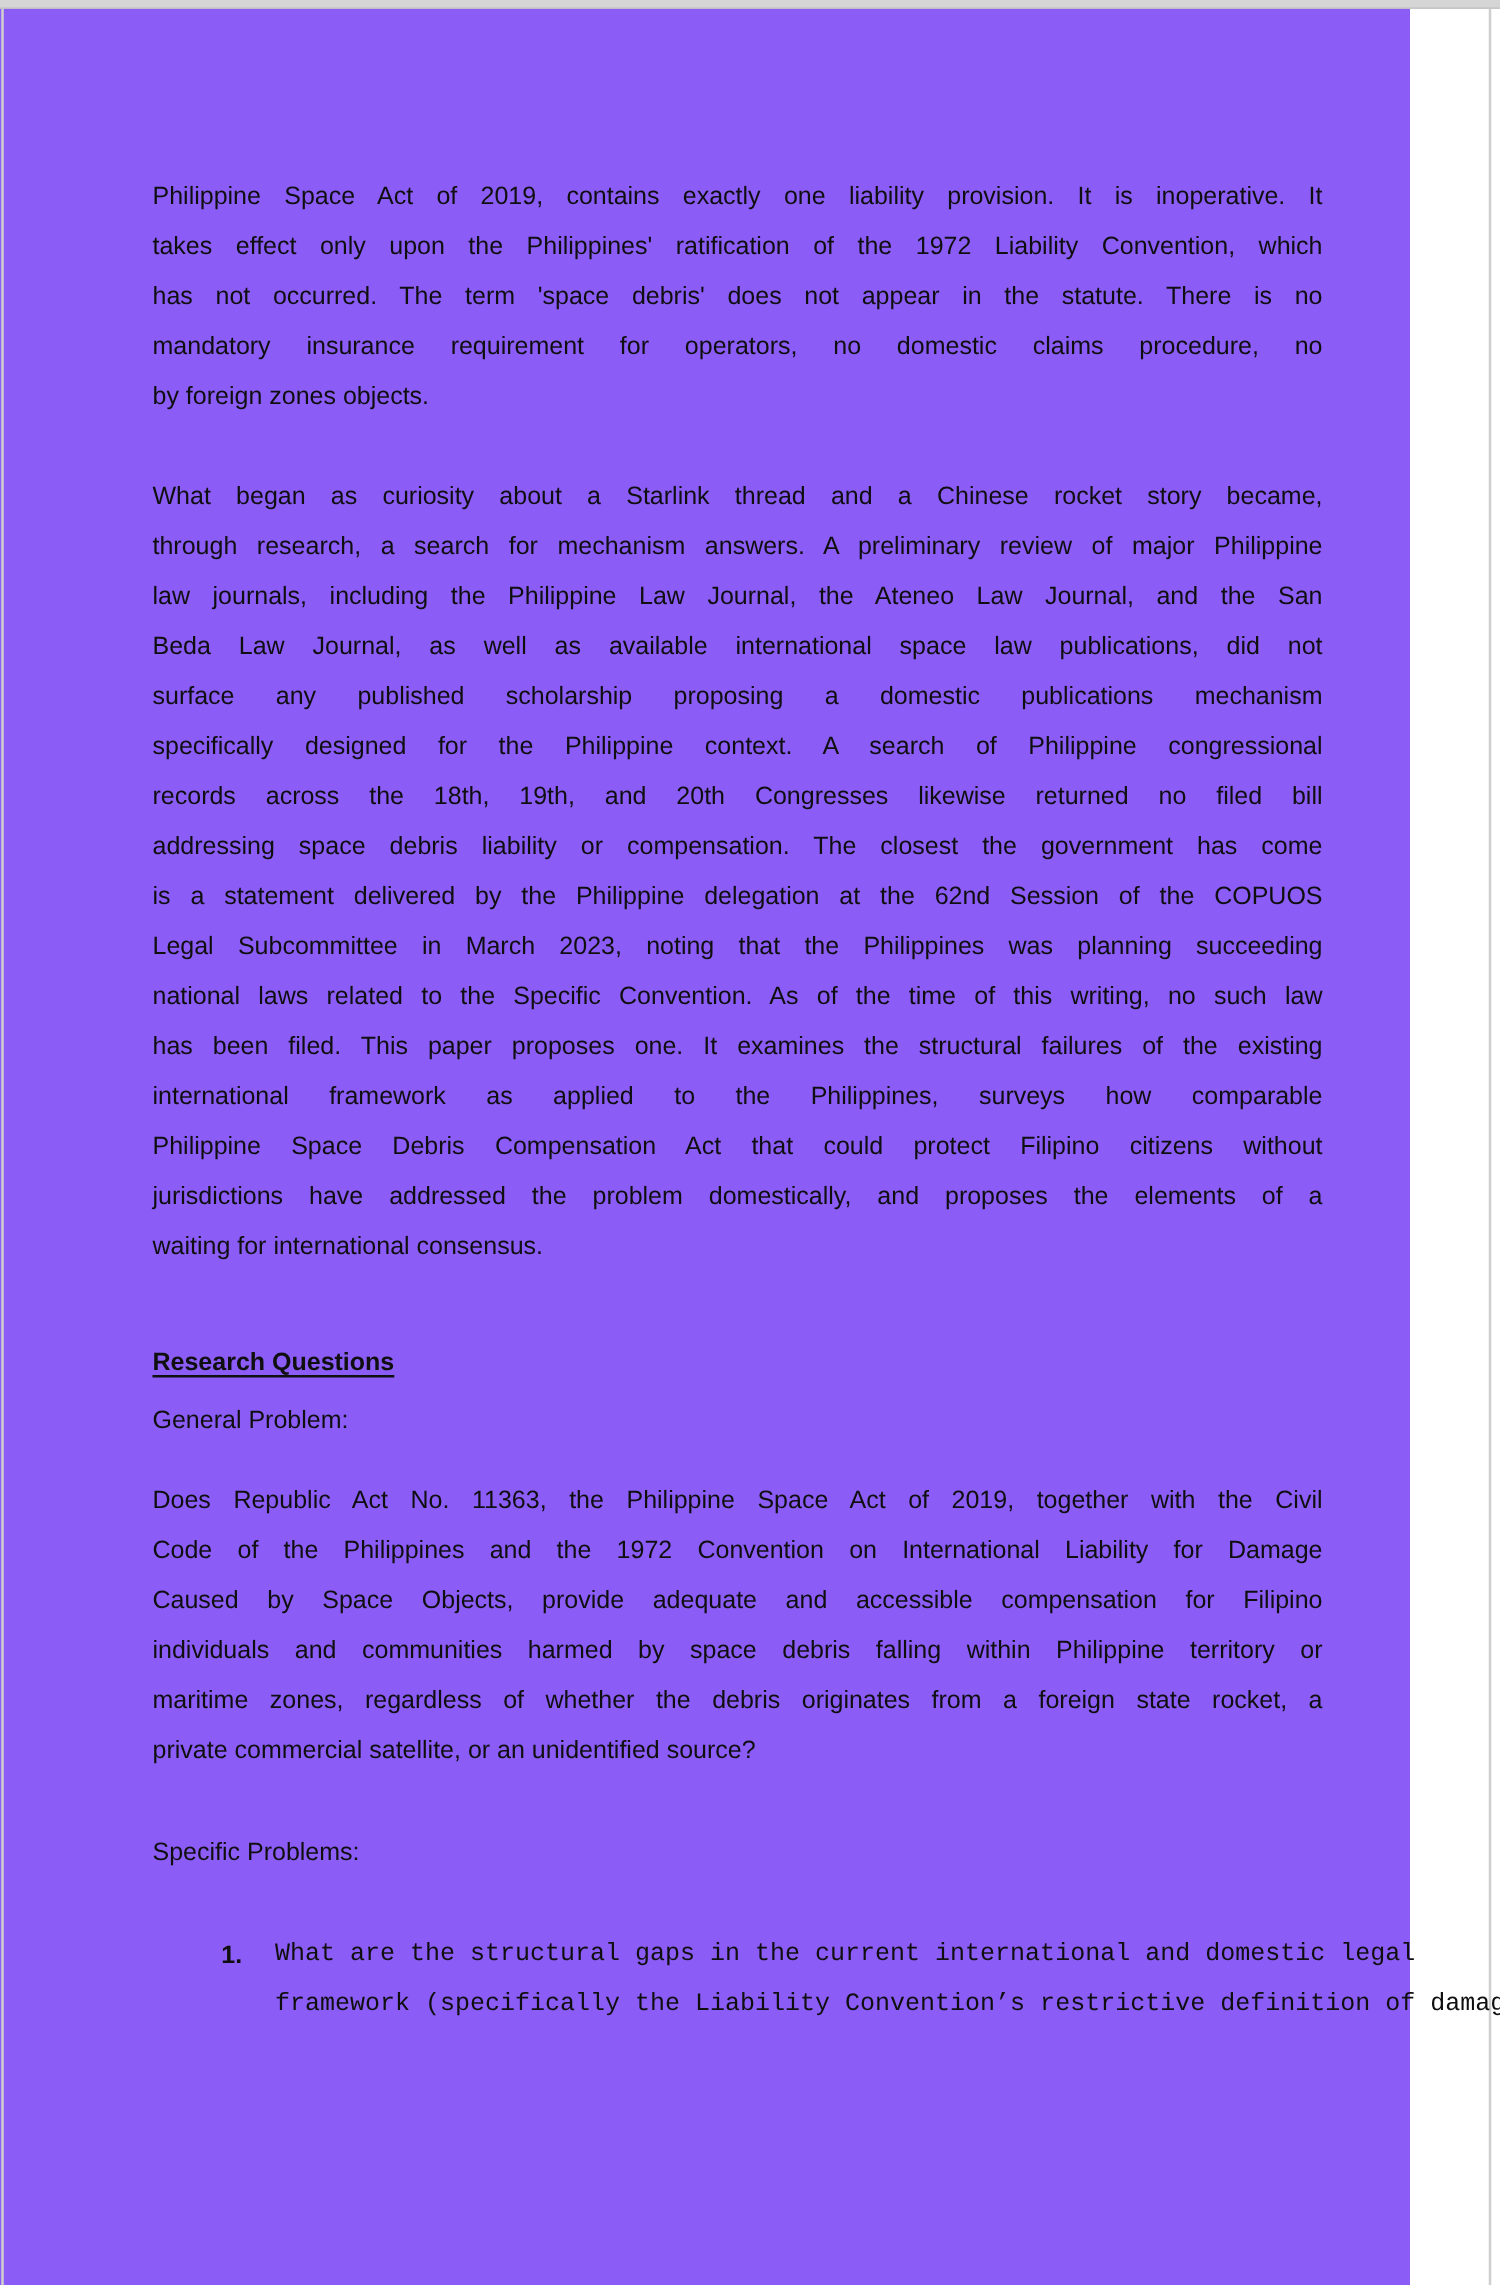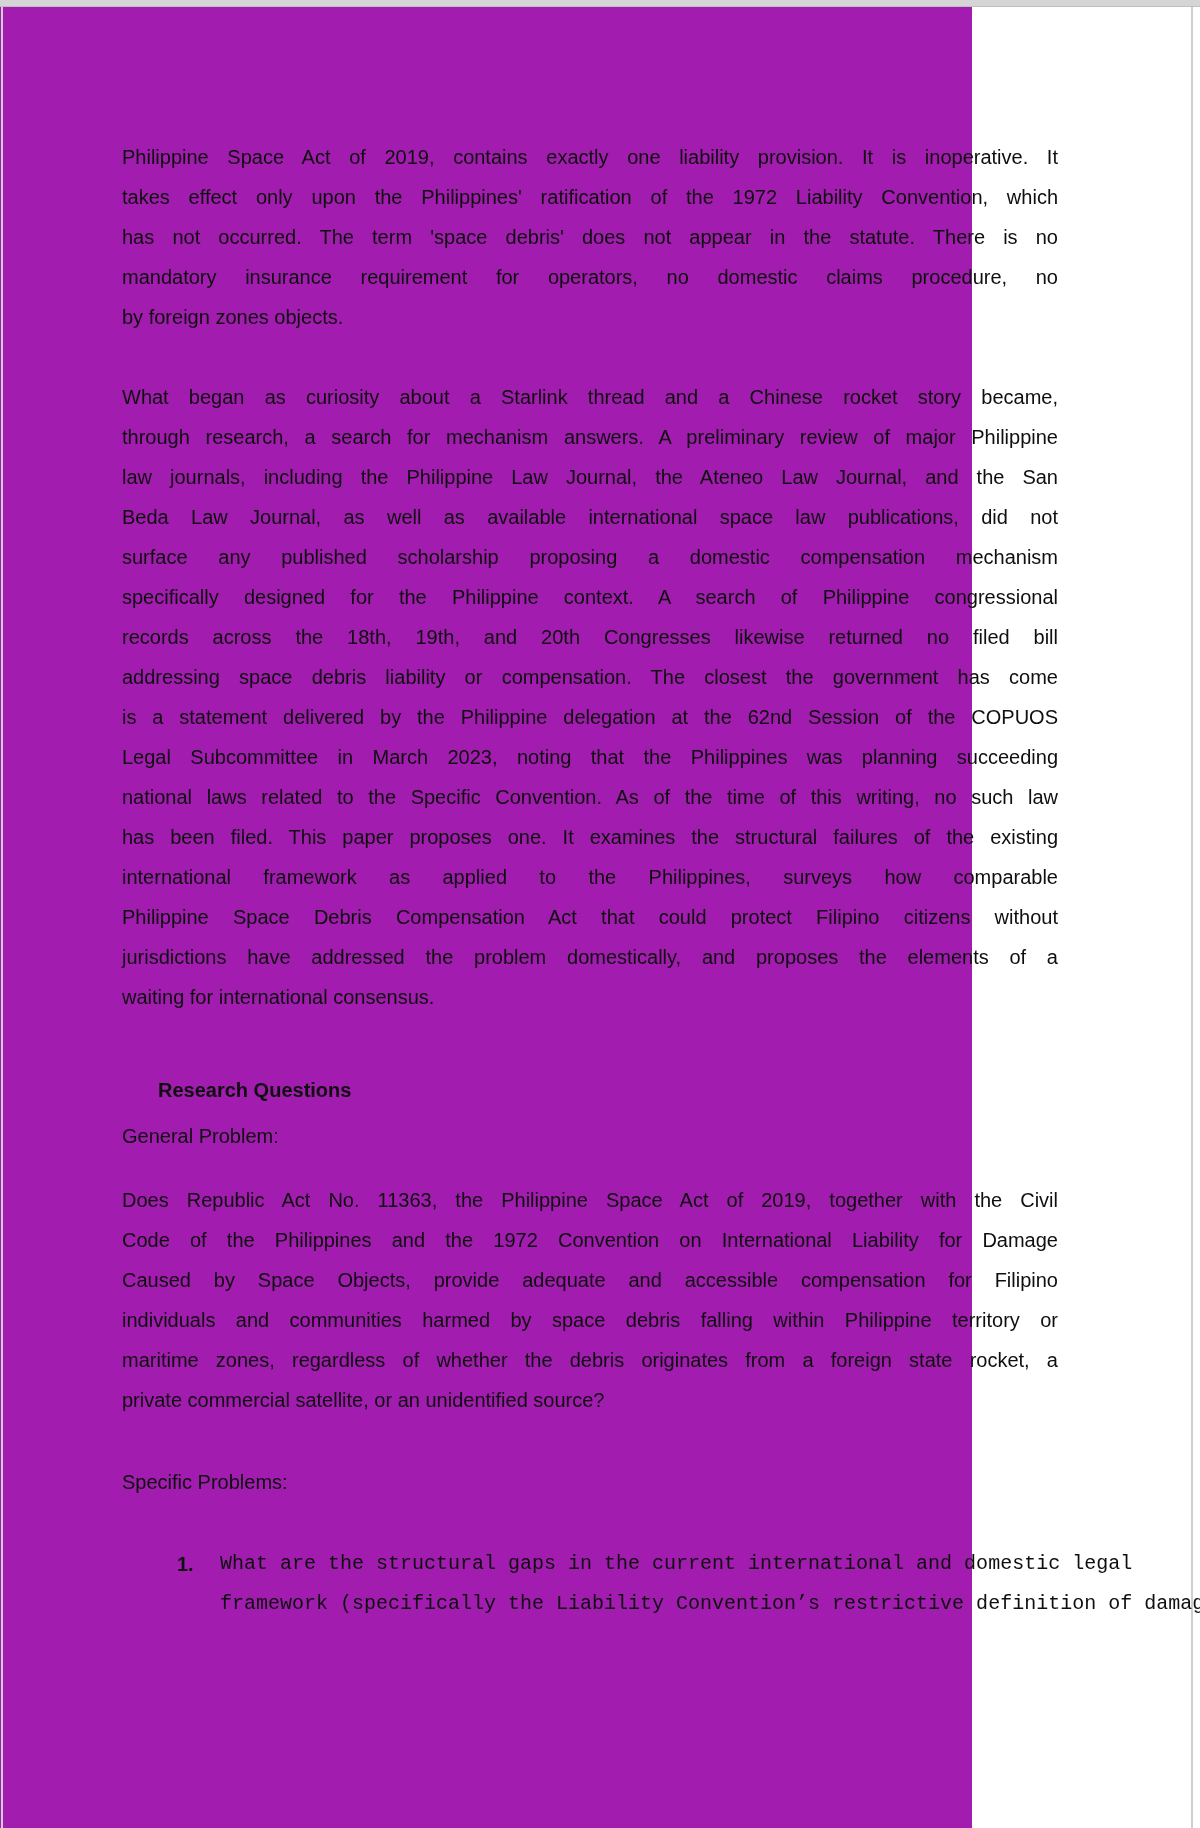--- a/index.html
+++ b/index.html
@@ -3,21 +3,21 @@
 <meta charset="utf-8">
 <style>
   html, body {
     margin: 0; padding: 0;
     width: 1200px; height: 1828px;
     background: #ffffff;
     overflow: hidden;
     font-family: "Liberation Sans", "DejaVu Sans", sans-serif;
     color: #0f0f0f;
   }
-  .page { position: relative; width: 972px; height: 1828px; background: #a21caf; }
+  .page { position: relative; width: 1128px; height: 1828px; background: #8b5cf6; }
   .top-strip {
     position: absolute; top: 0; left: 0; width: 1200px; height: 6px;
     background: #d5d5d5; border-bottom: 1px solid #bfbfbf;
   }
   .page-border-left {
     position: absolute; top: 7px; left: 1px; width: 2px; height: 1821px; background: #cfcfcf;
   }
   .page-border-right {
     position: absolute; top: 7px; left: 1191px; width: 2px; height: 1821px; background: #cfcfcf;
   }
@@ -33,23 +33,23 @@
   .line {
     white-space: nowrap;
     text-align: justify;
     text-align-last: justify;
   }
   .line.last { text-align-last: left; }
   .para-2 { margin-top: 40px; }
   .heading {
     margin-top: 53px;
     font-weight: bold;
+    text-decoration: underline;
     text-decoration-thickness: 2px;
     text-underline-offset: 4px;
-    margin-left: 36px;
   }
   .label-general { margin-top: 6px; }
   .para-3 { margin-top: 24px; }
   .label-specific { margin-top: 42px; }
   .list-item { margin-top: 42px; display: flex; }
   .num { flex: 0 0 auto; margin-left: 55px; width: 43px; font-weight: bold; }
   .li-text { flex: 1 1 auto; min-width: 0; font-family: Liberation Mono, monospace; }
 </style>
 </head>
 <body>
@@ -67,21 +67,21 @@
       <div class="line">has not occurred. The term 'space debris' does not appear in the statute. There is no</div>
       <div class="line">mandatory insurance requirement for operators, no domestic claims procedure, no</div>
       <div class="line last">by foreign zones objects.</div>
     </div>
 
     <div class="para para-2">
       <div class="line">What began as curiosity about a Starlink thread and a Chinese rocket story became,</div>
       <div class="line">through research, a search for mechanism answers. A preliminary review of major Philippine</div>
       <div class="line">law journals, including the Philippine Law Journal, the Ateneo Law Journal, and the San</div>
       <div class="line">Beda Law Journal, as well as available international space law publications, did not</div>
-      <div class="line">surface any published scholarship proposing a domestic compensation mechanism</div>
+      <div class="line">surface any published scholarship proposing a domestic publications mechanism</div>
       <div class="line">specifically designed for the Philippine context. A search of Philippine congressional</div>
       <div class="line">records across the 18th, 19th, and 20th Congresses likewise returned no filed bill</div>
       <div class="line">addressing space debris liability or compensation. The closest the government has come</div>
       <div class="line">is a statement delivered by the Philippine delegation at the 62nd Session of the COPUOS</div>
       <div class="line">Legal Subcommittee in March 2023, noting that the Philippines was planning succeeding</div>
       <div class="line">national laws related to the Specific Convention. As of the time of this writing, no such law</div>
       <div class="line">has been filed. This paper proposes one. It examines the structural failures of the existing</div>
       <div class="line">international framework as applied to the Philippines, surveys how comparable</div>
       <div class="line">Philippine Space Debris Compensation Act that could protect Filipino citizens without</div>
       <div class="line">jurisdictions have addressed the problem domestically, and proposes the elements of a</div>

